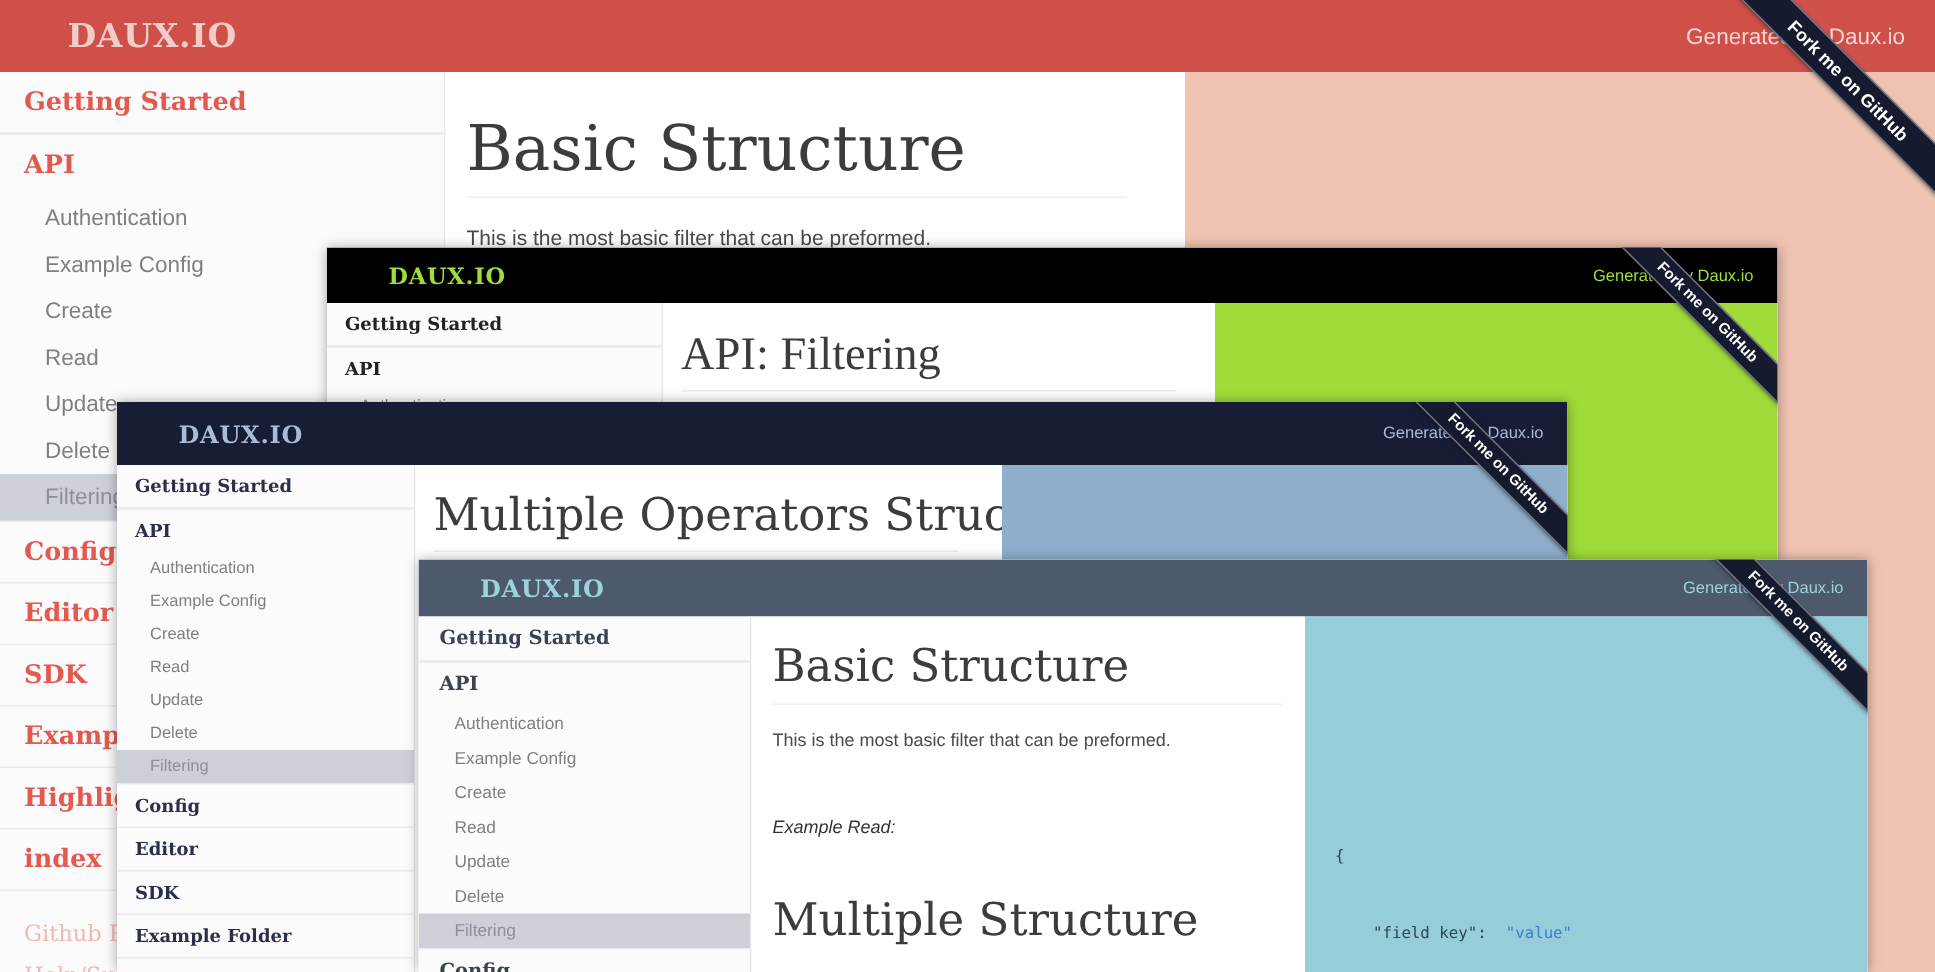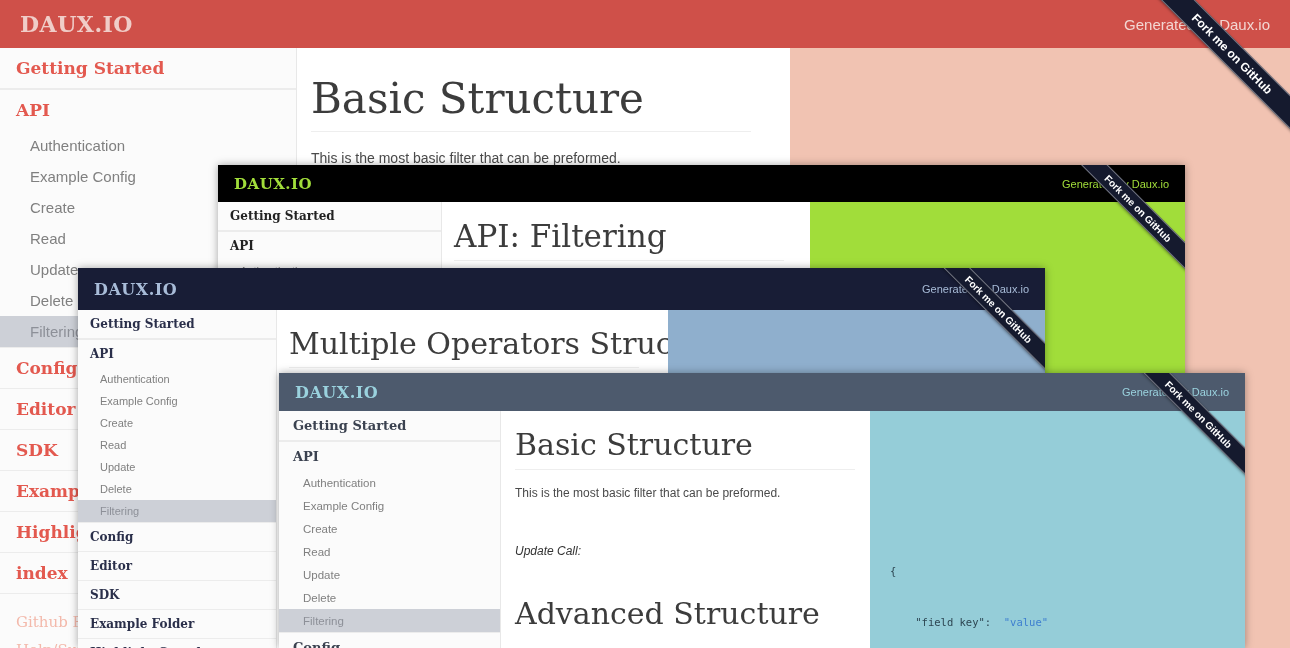--- a/index.html
+++ b/index.html
@@ -17,20 +17,21 @@
     background: #fff;
   }
   .win-header {
     position: absolute; top: 0; left: 0; right: 0;
     display: flex; align-items: center; justify-content: space-between;
   }
   .brand {
     font-family: "DejaVu Serif", "Liberation Serif", serif;
     font-weight: bold;
     letter-spacing: 0.5px;
+    margin-left: 25px;
   }
   .genby {
     font-family: "Liberation Sans", sans-serif;
   }
 
   .win-body { position: absolute; left: 0; right: 0; bottom: 0; display: flex; }
 
   
   .sidebar {
     background: #fbfbfb;
@@ -117,21 +118,21 @@
 
   
   #win2 { left: 218px; top: 165px; width: 967px; height: 483px; box-shadow: 0 0 8px rgba(0,0,0,.35); }
   #win2 .win-header { height: 37px; background: #000; padding: 0 16px; }
   #win2 .brand { color: #a1dd3a; font-size: 15px; }
   #win2 .genby { color: #a1dd3a; font-size: 11px; }
   #win2 .win-body { top: 37px; height: 446px; }
   #win2 .sidebar { width: 224px; }
   #win2 .nav-top { font-size: 12px; color: #222; padding: 7px 12px; }
   #win2 .nav-sub { font-size: 11px; padding: 5px 12px 5px 22px; }
-  #win2 .content h1 { font-size: 31px; }
+  #win2 .content h1 { font-size: 31px; font-family: Liberation Serif, serif; }
   #win2 .codecol { width: 375px; background: #a1dd3a; color: #2c4a07; font-size: 10px; line-height: 16px; }
 
   
   #win3 { left: 78px; top: 268px; width: 967px; height: 380px; box-shadow: 0 0 8px rgba(0,0,0,.35); }
   #win3 .win-header { height: 42px; background: #181d36; padding: 0 16px; }
   #win3 .brand { color: #a8bcd8; font-size: 16px; }
   #win3 .genby { color: #a8bcd8; font-size: 11px; }
   #win3 .win-body { top: 42px; height: 338px; }
   #win3 .sidebar { width: 199px; }
   #win3 .nav-top { font-size: 12px; color: #2a2f4a; padding: 7px 12px; }
@@ -352,24 +353,24 @@
         <div class="nav-top" style="border-bottom:none">Config</div>
       </div>
 
     </div>
     <div class="content">
       <div style="padding:16px 0 0 14px">
         <h1>Basic Structure</h1>
         <div style="border-bottom:1px solid #eee;margin:7px 0 16px 0;width:340px"></div>
         <p>This is the most basic filter that can be preformed.</p>
         <div style="height:44px"></div>
-        <p class="italic">Update Call:</p>
+        <p class="italic">Example Read:</p>
         <div style="height:22px"></div>
         <div style="height:16px"></div>
-        <h1>Advanced Structure</h1>
+        <h1>Multiple Structure</h1>
 
       </div>
     </div>
     <div class="codecol">
       <div style="height:50px"></div>
       <div style="padding-left:20px">
         <div class="cl">{</div>
         <div class="cl"><span>    "field key":</span><span class="v">  "value"</span></div>
         
         

